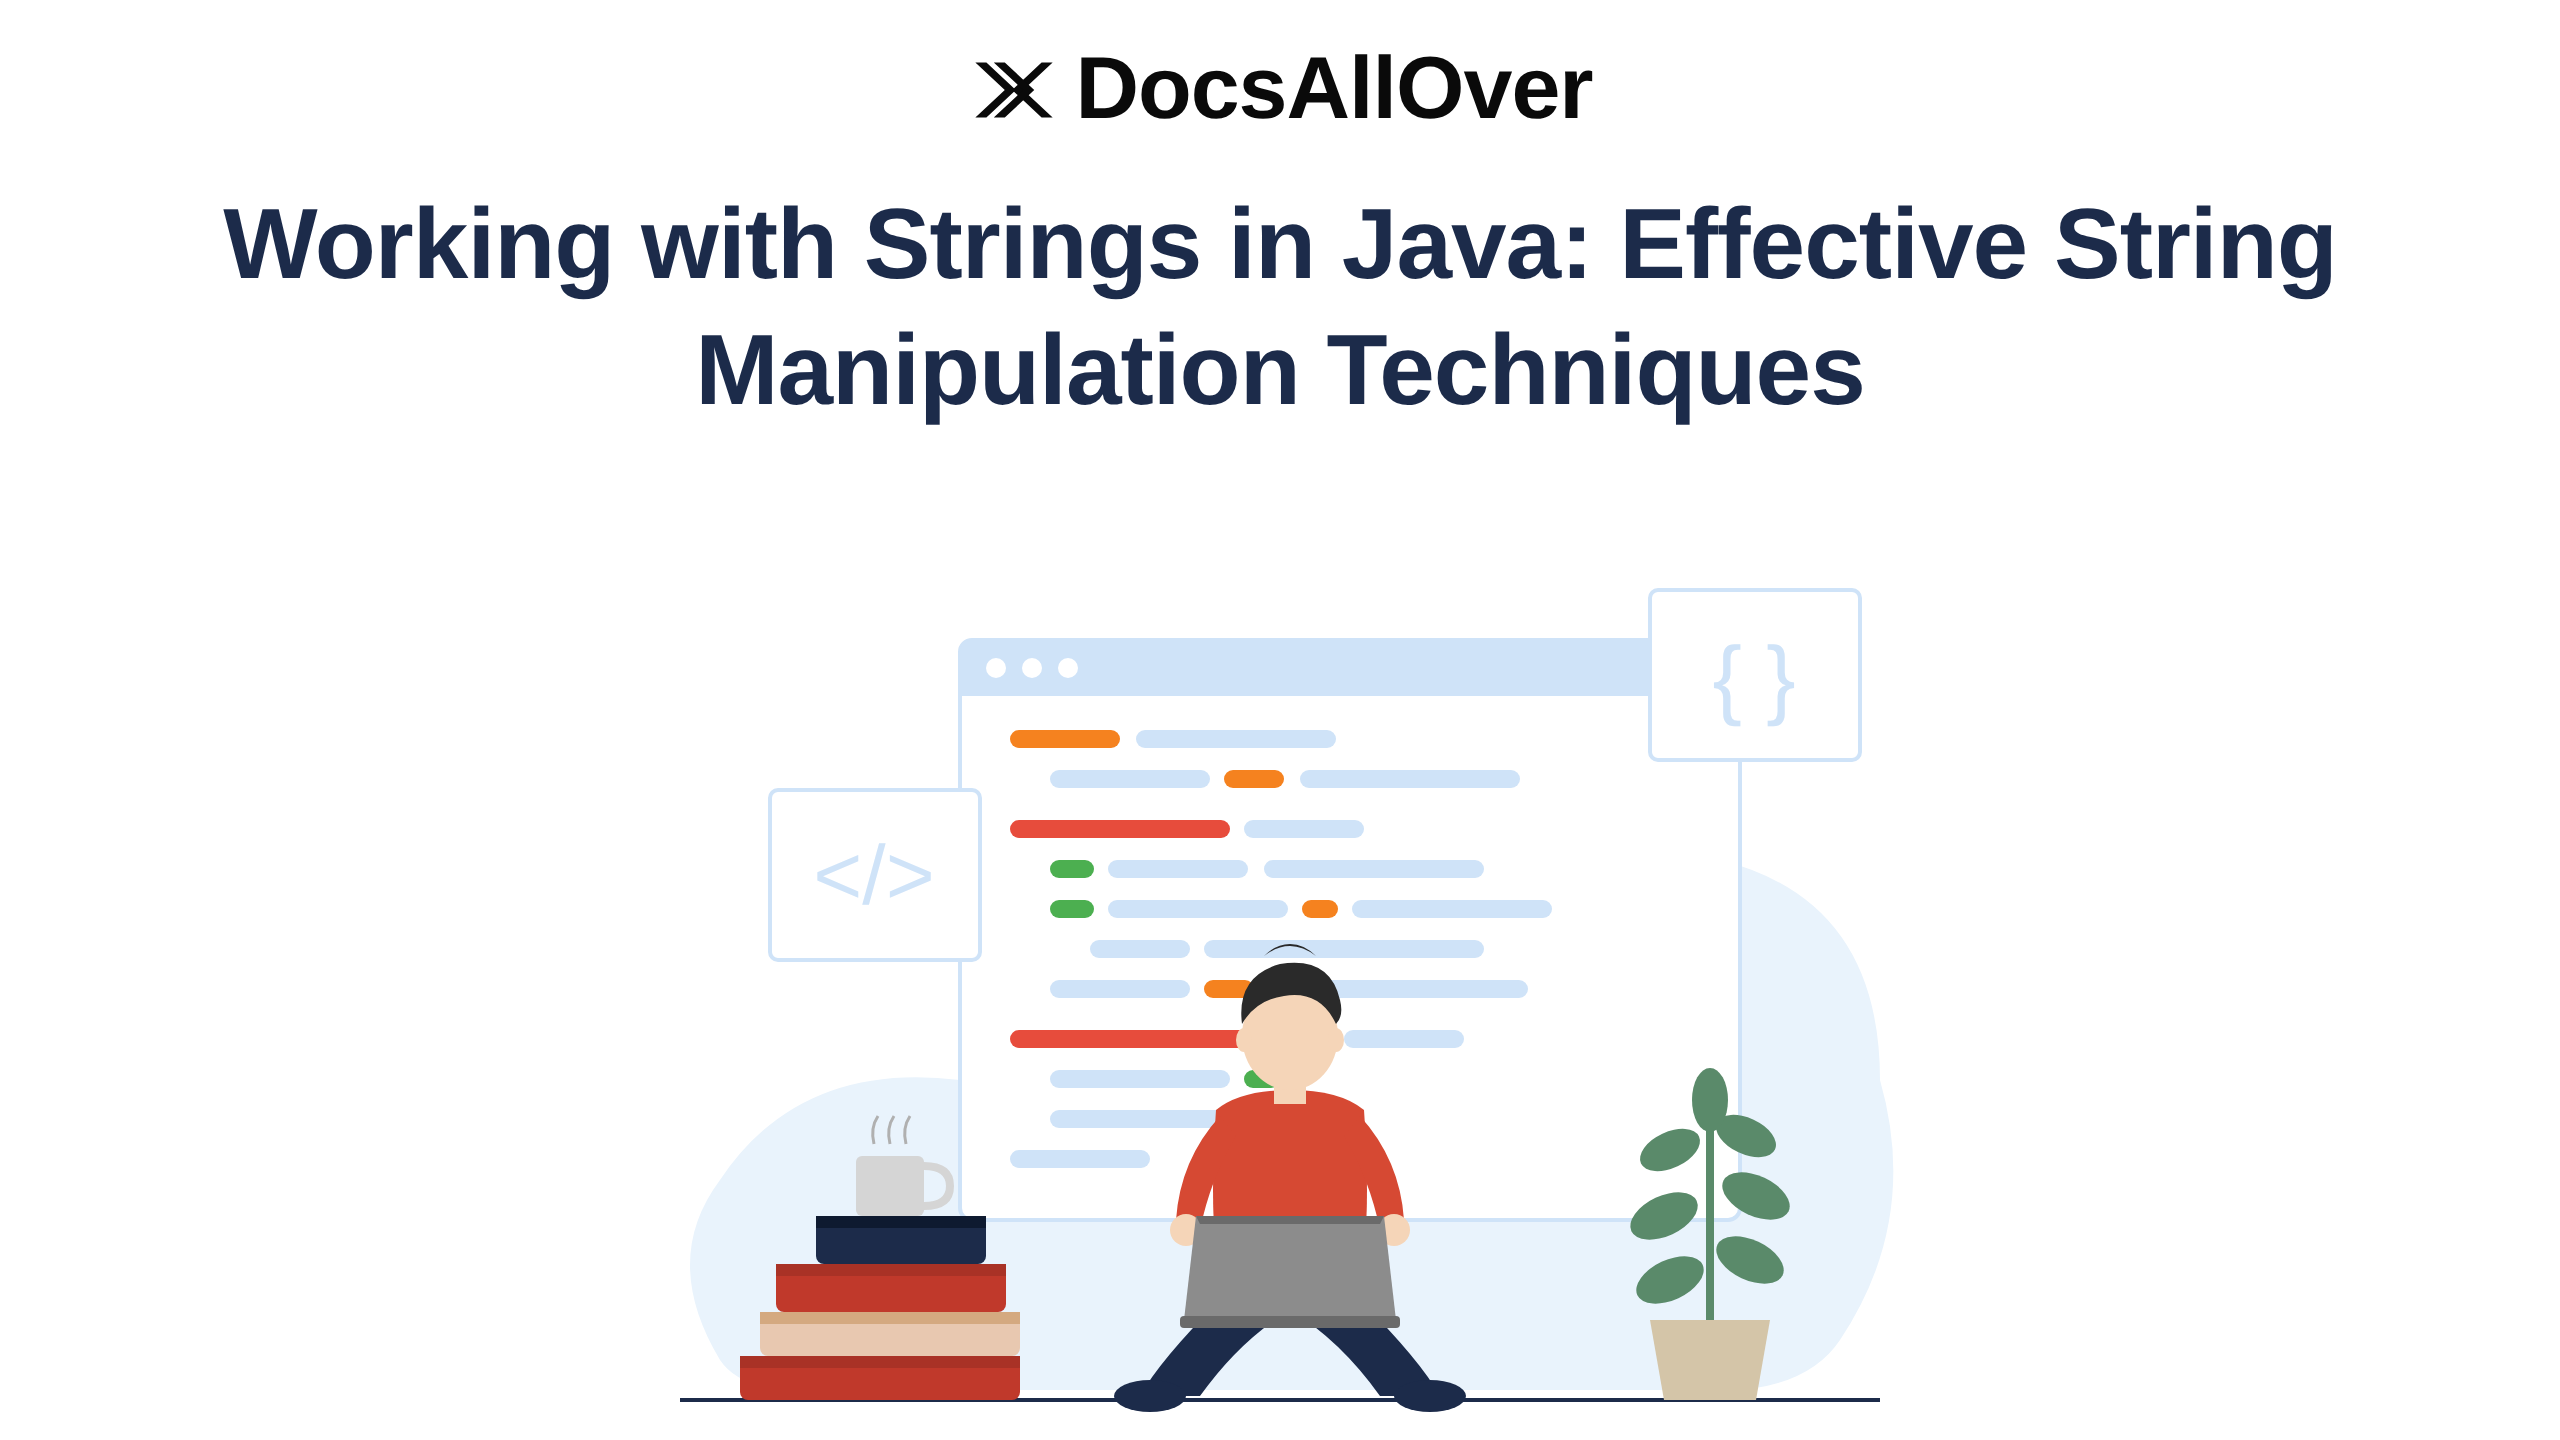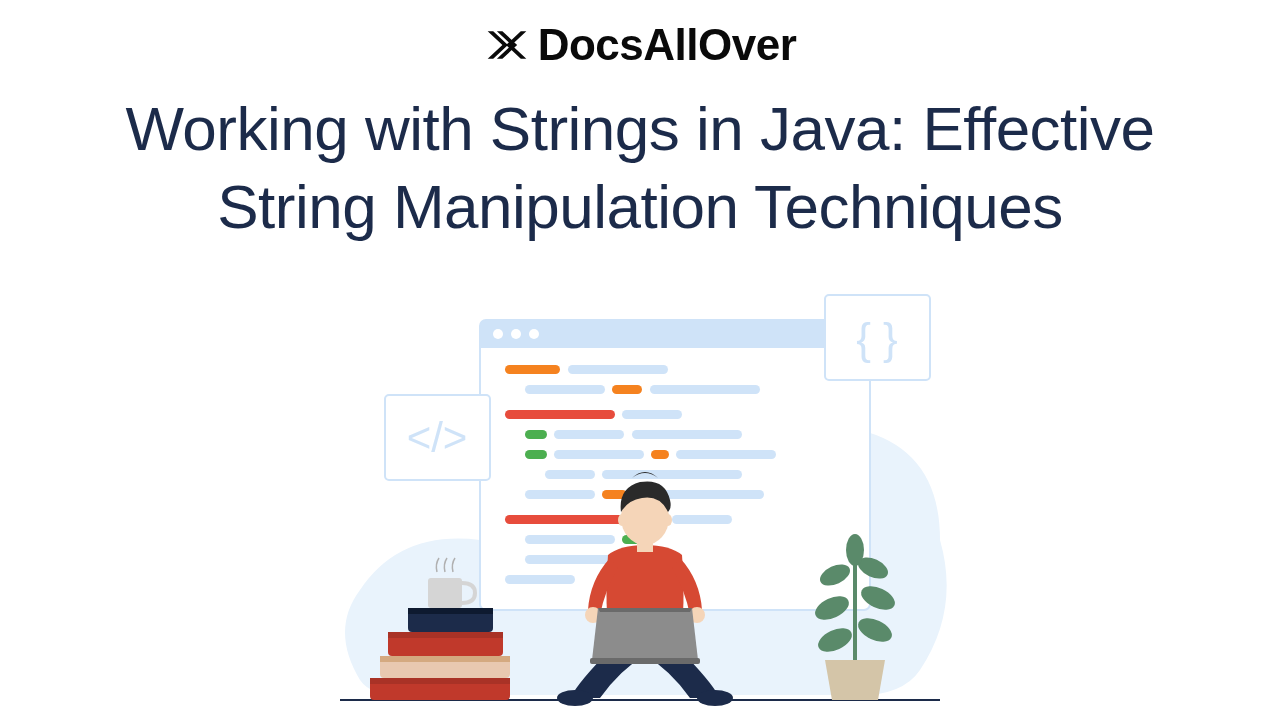--- a/index.html
+++ b/index.html
@@ -22,22 +22,22 @@
       font-size: 44px;
       font-weight: 700;
       color: #0a0a0a;
       letter-spacing: -0.5px;
     }
     .brand-icon {
       width: 46px;
       height: 46px;
     }
     .title {
-      font-size: 62px;
-      font-weight: 400;
+      font-size: 50px;
+      font-weight: 700;
       color: #1c2b4a;
       text-align: center;
       margin-top: 18px;
       line-height: 1.25;
       padding: 0 60px;
       letter-spacing: -0.5px;
     }
     .illustration {
       position: absolute;
       bottom: 0;

